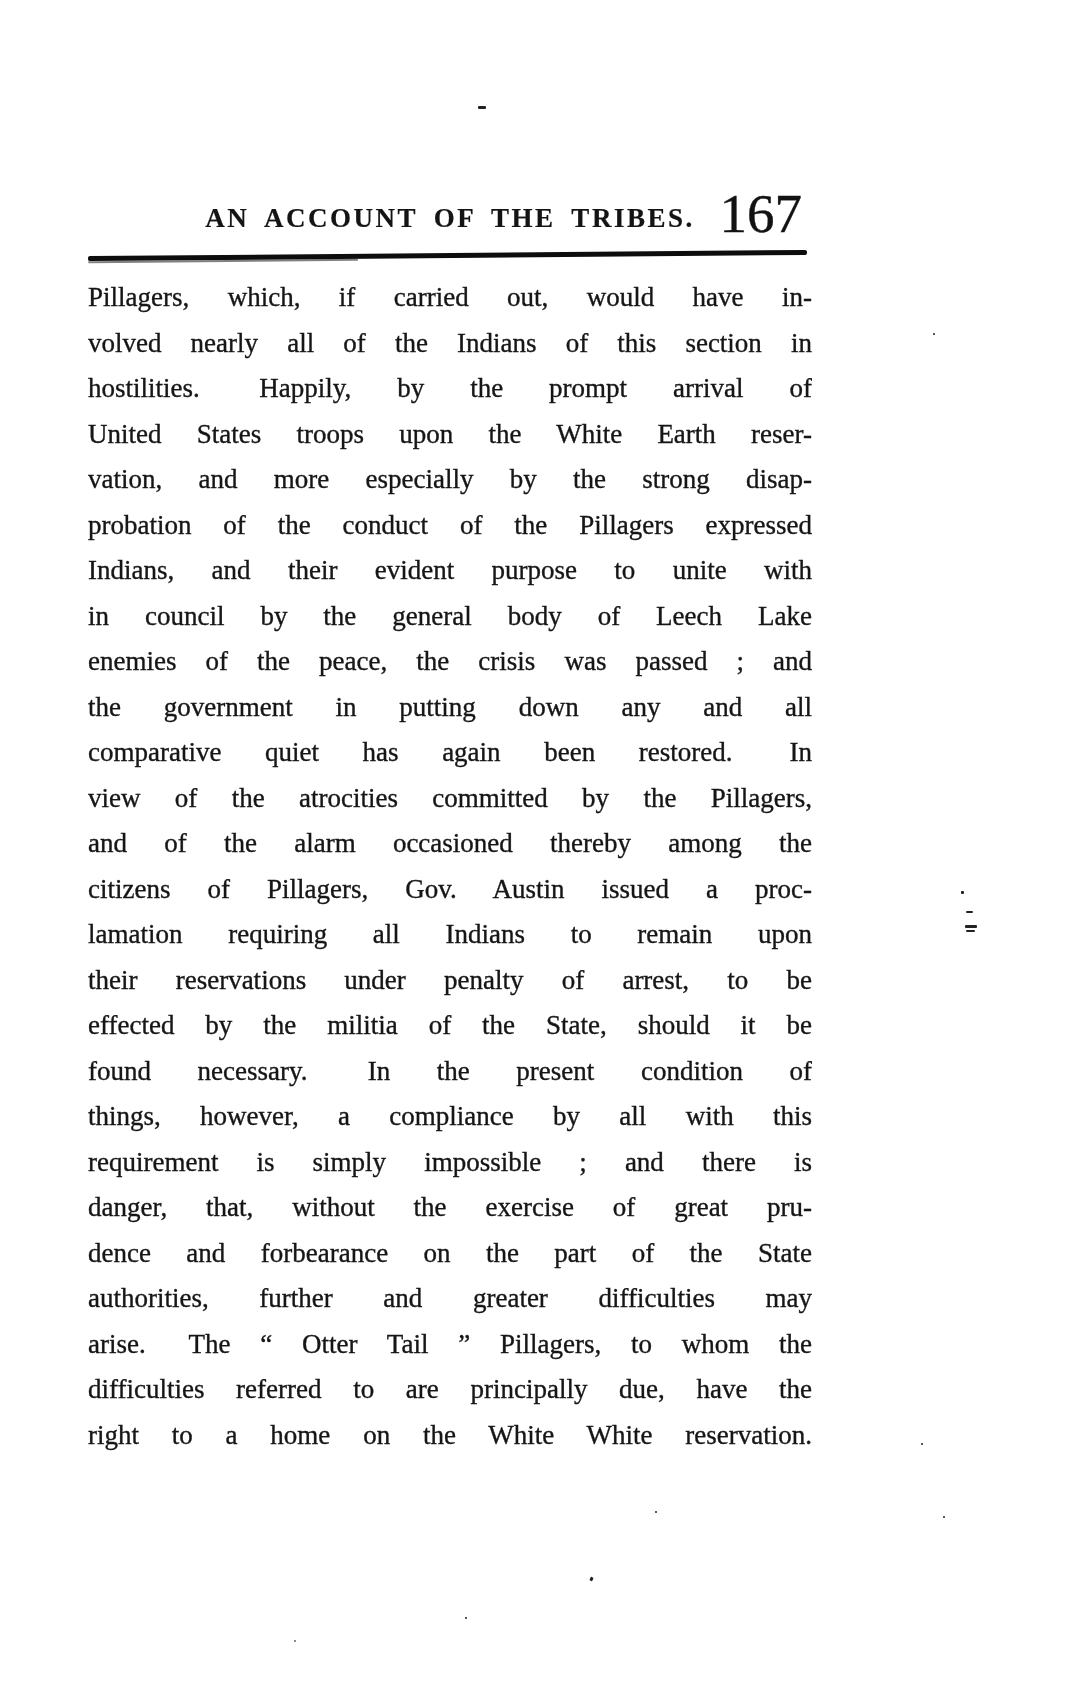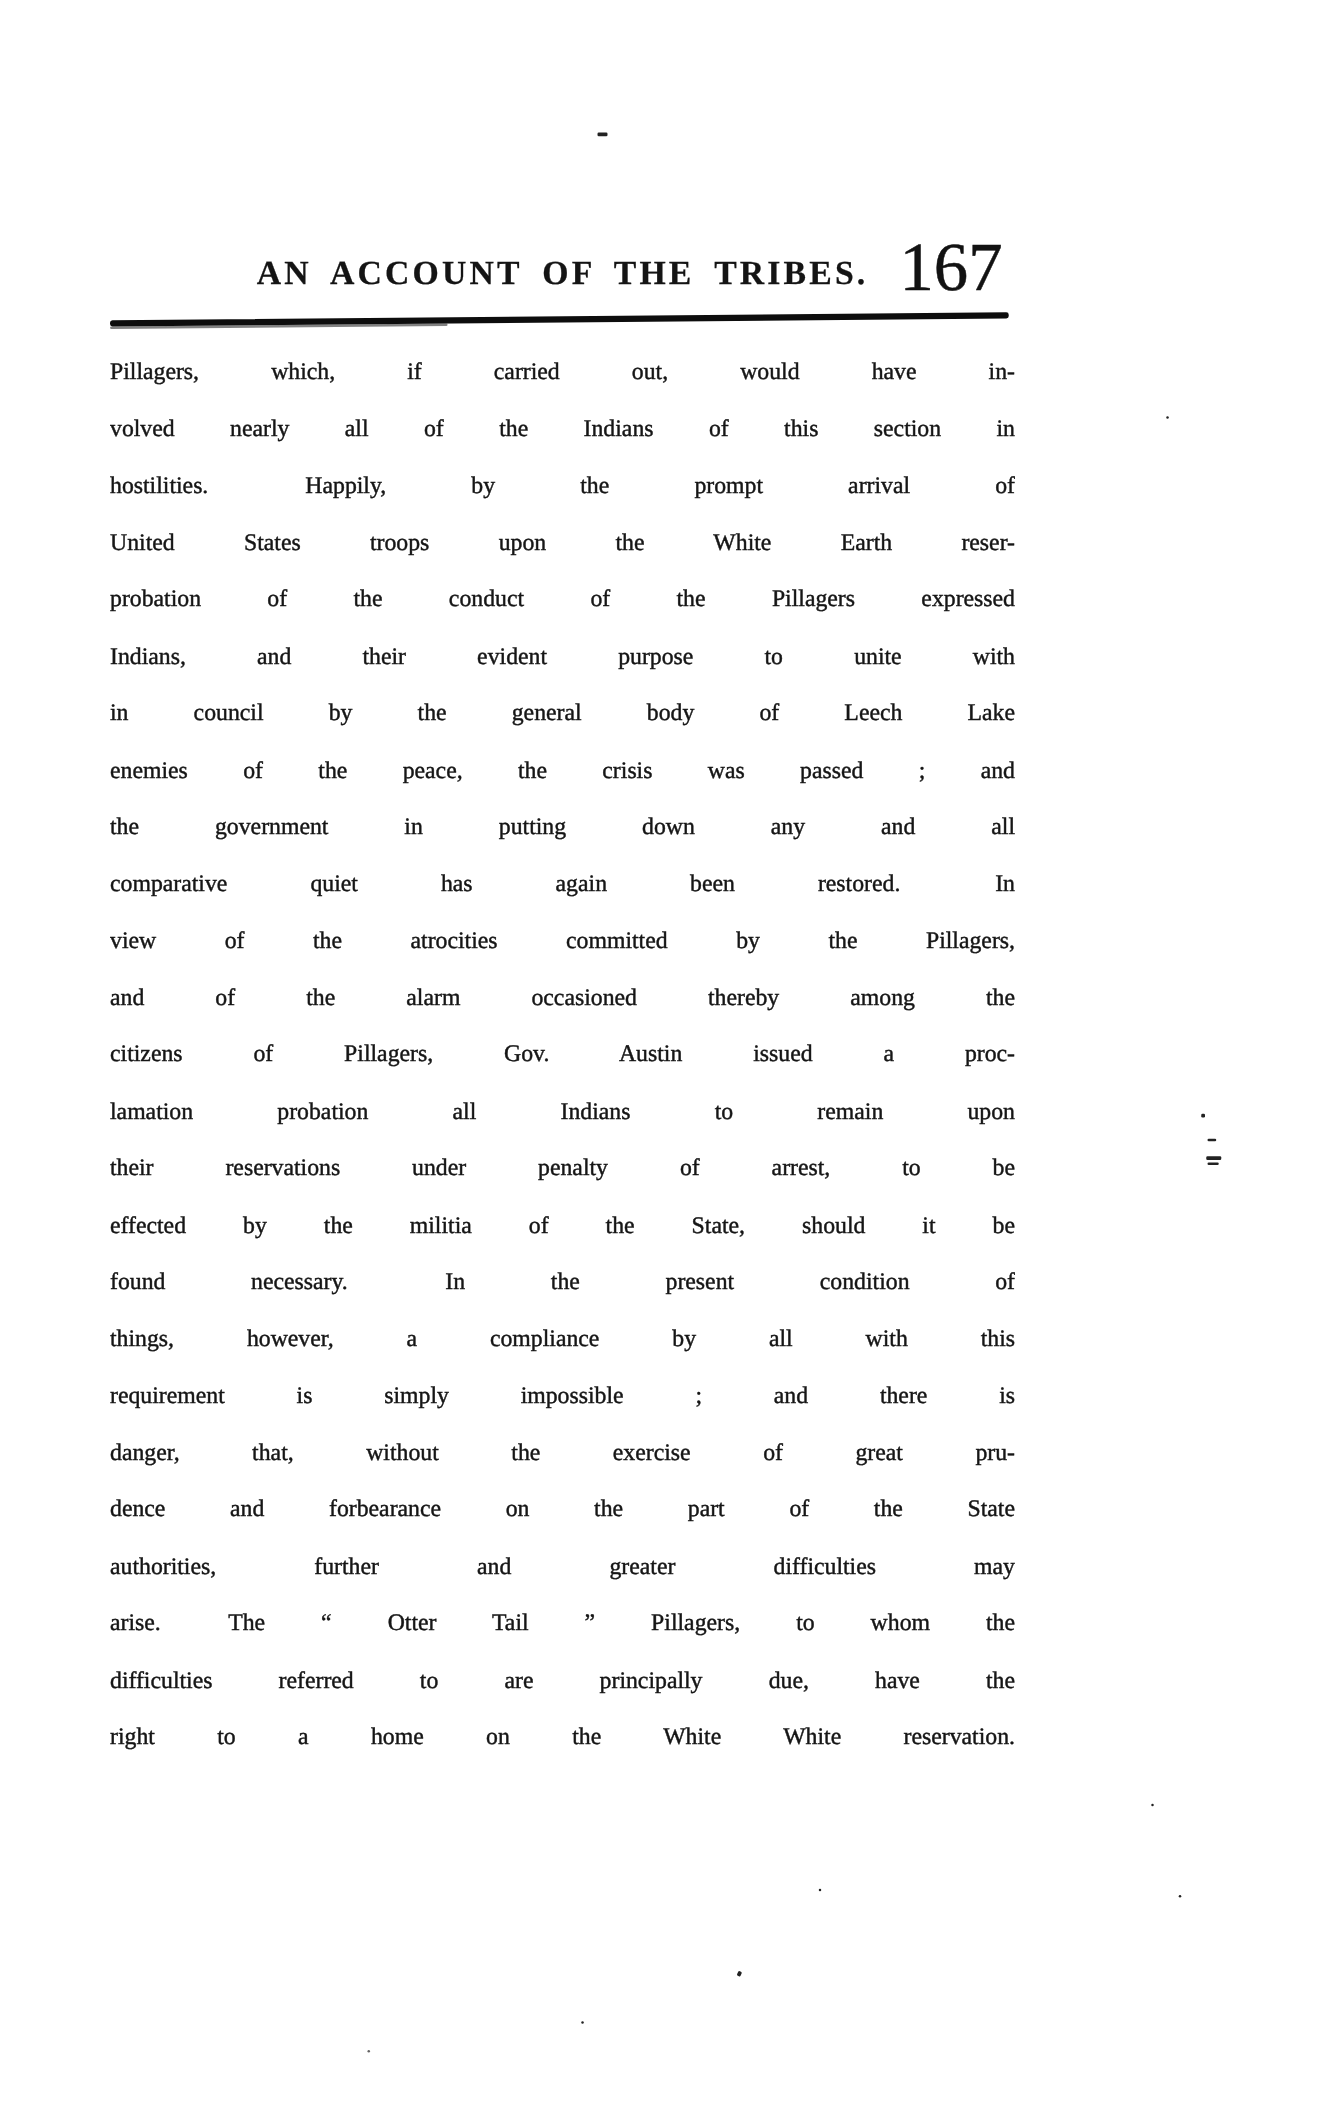--- a/index.html
+++ b/index.html
@@ -68,21 +68,21 @@
   
   .body-text {
     position: absolute;
     left: 88px;
     top: 275px;
     width: 724px;
   }
   .line {
     height: 45.5px;
     line-height: 45.5px;
-    font-size: 19px;
+    font-size: 27px;
     color: #161616;
     -webkit-text-stroke: 0.35px #161616;
     text-align: justify;
     text-align-last: justify;
     overflow: hidden;
     white-space: normal;
   }
   
   .speck {
     position: absolute;
@@ -101,30 +101,31 @@
 
   <span class="page-number">167</span>
 
   <div class="header-rule"></div>
 
   <div class="body-text">
       <div class="line">Pillagers, which, if carried out, would have in-</div>
       <div class="line">volved nearly all of the Indians of this section in</div>
       <div class="line">hostilities.  Happily, by the prompt arrival of</div>
       <div class="line">United States troops upon the White Earth reser-</div>
+      <div class="line">vation, and more especially by the strong disap-</div>
       <div class="line">probation of the conduct of the Pillagers expressed</div>
       <div class="line">Indians, and their evident purpose to unite with</div>
       <div class="line">in council by the general body of Leech Lake</div>
       <div class="line">enemies of the peace, the crisis was passed ; and</div>
       <div class="line">the government in putting down any and all</div>
       <div class="line">comparative quiet has again been restored.  In</div>
       <div class="line">view of the atrocities committed by the Pillagers,</div>
       <div class="line">and of the alarm occasioned thereby among the</div>
       <div class="line">citizens of Pillagers, Gov. Austin issued a proc-</div>
-      <div class="line">lamation probation all Indians to remain upon</div>
+      <div class="line">lamation requiring all Indians to remain upon</div>
       <div class="line">their reservations under penalty of arrest, to be</div>
       <div class="line">effected by the militia of the State, should it be</div>
       <div class="line">found necessary.  In the present condition of</div>
       <div class="line">things, however, a compliance by all with this</div>
       <div class="line">requirement is simply impossible ; and there is</div>
       <div class="line">danger, that, without the exercise of great pru-</div>
       <div class="line">dence and forbearance on the part of the State</div>
       <div class="line">authorities, further and greater difficulties may</div>
       <div class="line">arise.  The “ Otter Tail ” Pillagers, to whom the</div>
       <div class="line">difficulties referred to are principally due, have the</div>

